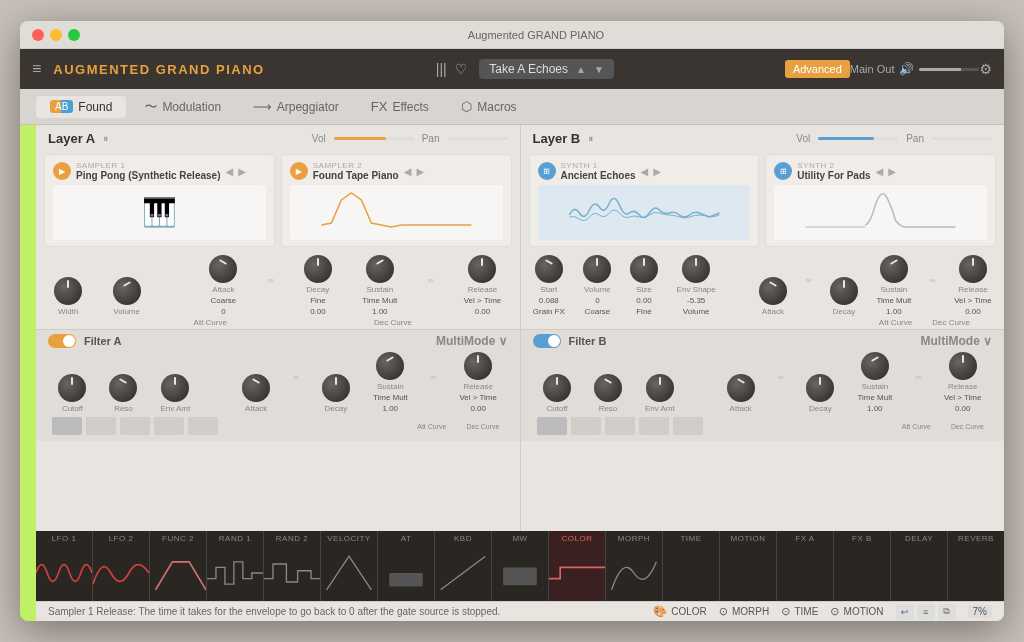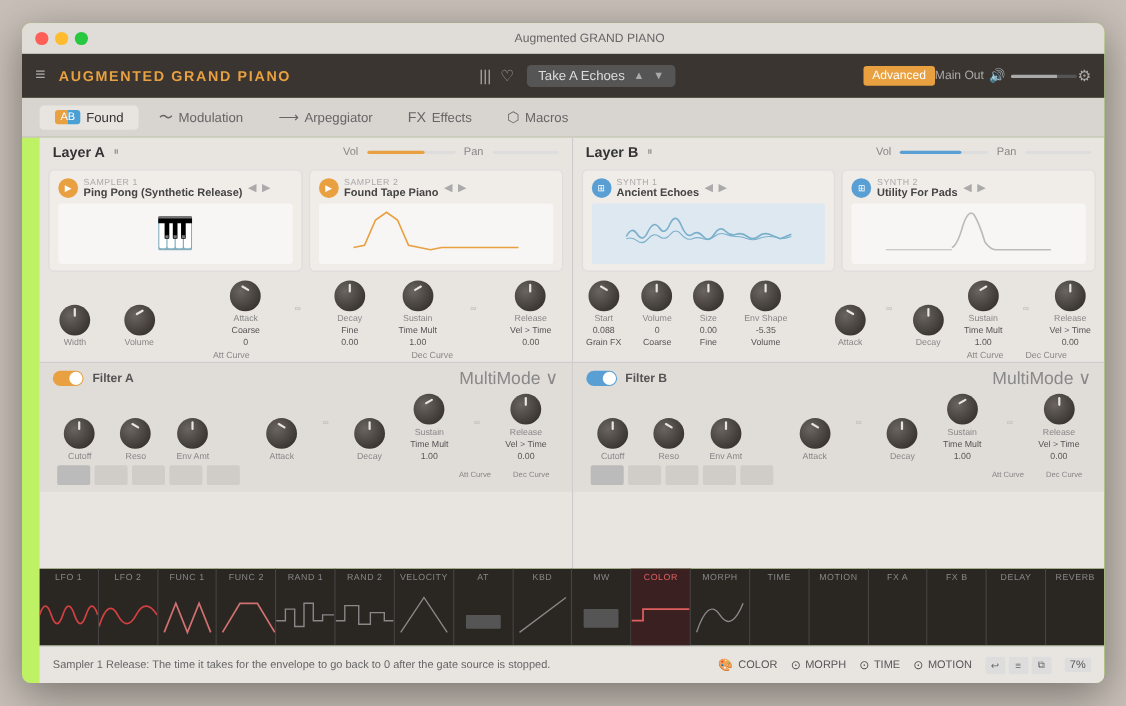--- a/index.html
+++ b/index.html
@@ -344,21 +344,21 @@
     }
     .filter-toggle::after {
       content: '';
       position: absolute;
       width: 12px; height: 12px;
       background: white;
       border-radius: 50%;
       top: 1px; right: 1px;
     }
     .filter-label { font-size: 11px; color: #555; font-weight: 600; }
-    .filter-mode { font-size: 16px; color: #888; margin-left: auto; }
+    .filter-mode { font-size: 12px; color: #888; margin-left: auto; font-weight: bold; }
     .filter-shape {
       width: 30px; height: 18px;
       background: #d0ccc8;
       border-radius: 2px;
       cursor: pointer;
     }
     .filter-shape.active { background: #bbb; }
 
     
     .mod-bar {
@@ -388,21 +388,21 @@
       overflow: hidden;
     }
     .mod-mini-svg {
       width: 100%;
       height: 100%;
     }
 
     
     .statusbar {
       background: #e8e4e0;
-      height: 34px;
+      height: 20px;
       display: flex;
       align-items: center;
       padding: 0 12px;
       border-top: 1px solid #ccc;
       flex-shrink: 0;
     }
     .status-text {
       font-size: 10px;
       color: #666;
       flex: 1;
@@ -869,28 +869,20 @@
 
       <div class="mod-item">
         <div class="mod-label">LFO 2</div>
         <div class="mod-mini-graph">
           <svg class="mod-mini-svg" viewBox="0 0 50 40">
             <path d="M0,30 Q8,5 16,20 Q24,35 32,20 Q40,5 50,20" fill="none" stroke="#d04040" stroke-width="1.5"></path>
           </svg>
         </div>
       </div>
 
-      <div class="mod-item">
-        <div class="mod-label">FUNC 1</div>
-        <div class="mod-mini-graph">
-          <svg class="mod-mini-svg" viewBox="0 0 50 40">
-            <path d="M5,35 L15,10 L25,35 L35,10 L45,35" fill="none" stroke="#d07070" stroke-width="1.5"></path>
-          </svg>
-        </div>
-      </div>
 
       <div class="mod-item">
         <div class="mod-label">FUNC 2</div>
         <div class="mod-mini-graph">
           <svg class="mod-mini-svg" viewBox="0 0 50 40">
             <path d="M5,35 L20,10 L35,10 L50,35" fill="none" stroke="#d07070" stroke-width="1.5"></path>
           </svg>
         </div>
       </div>
 

